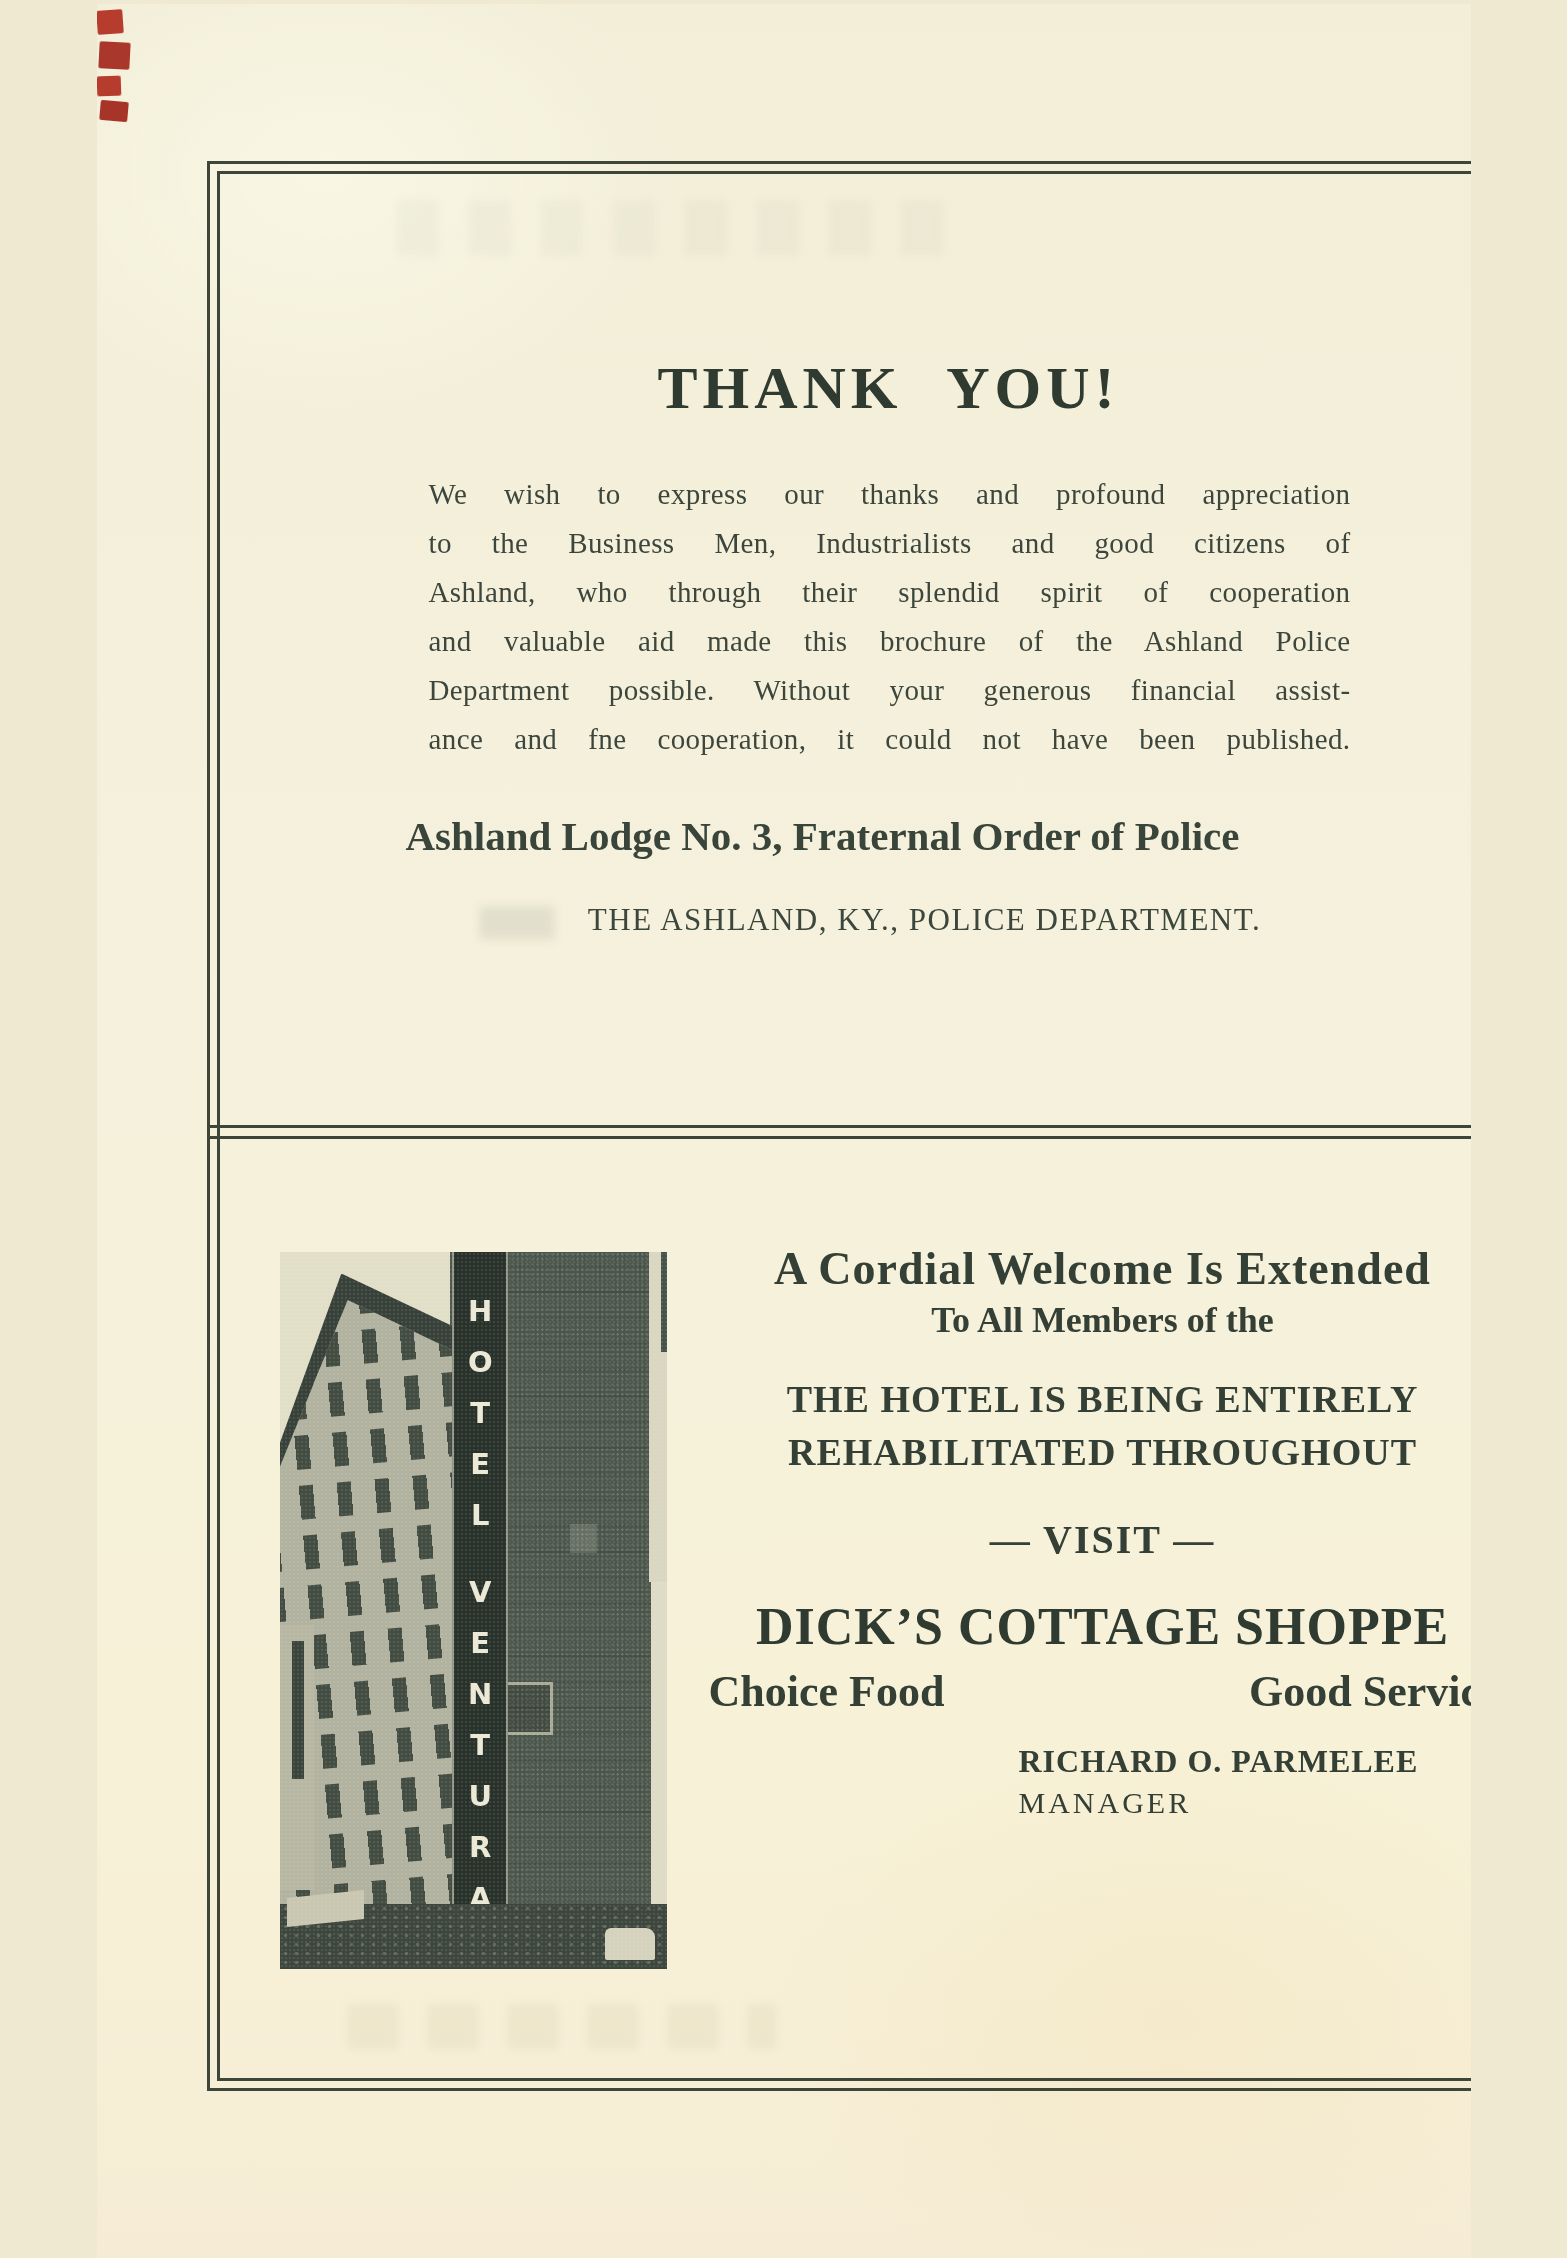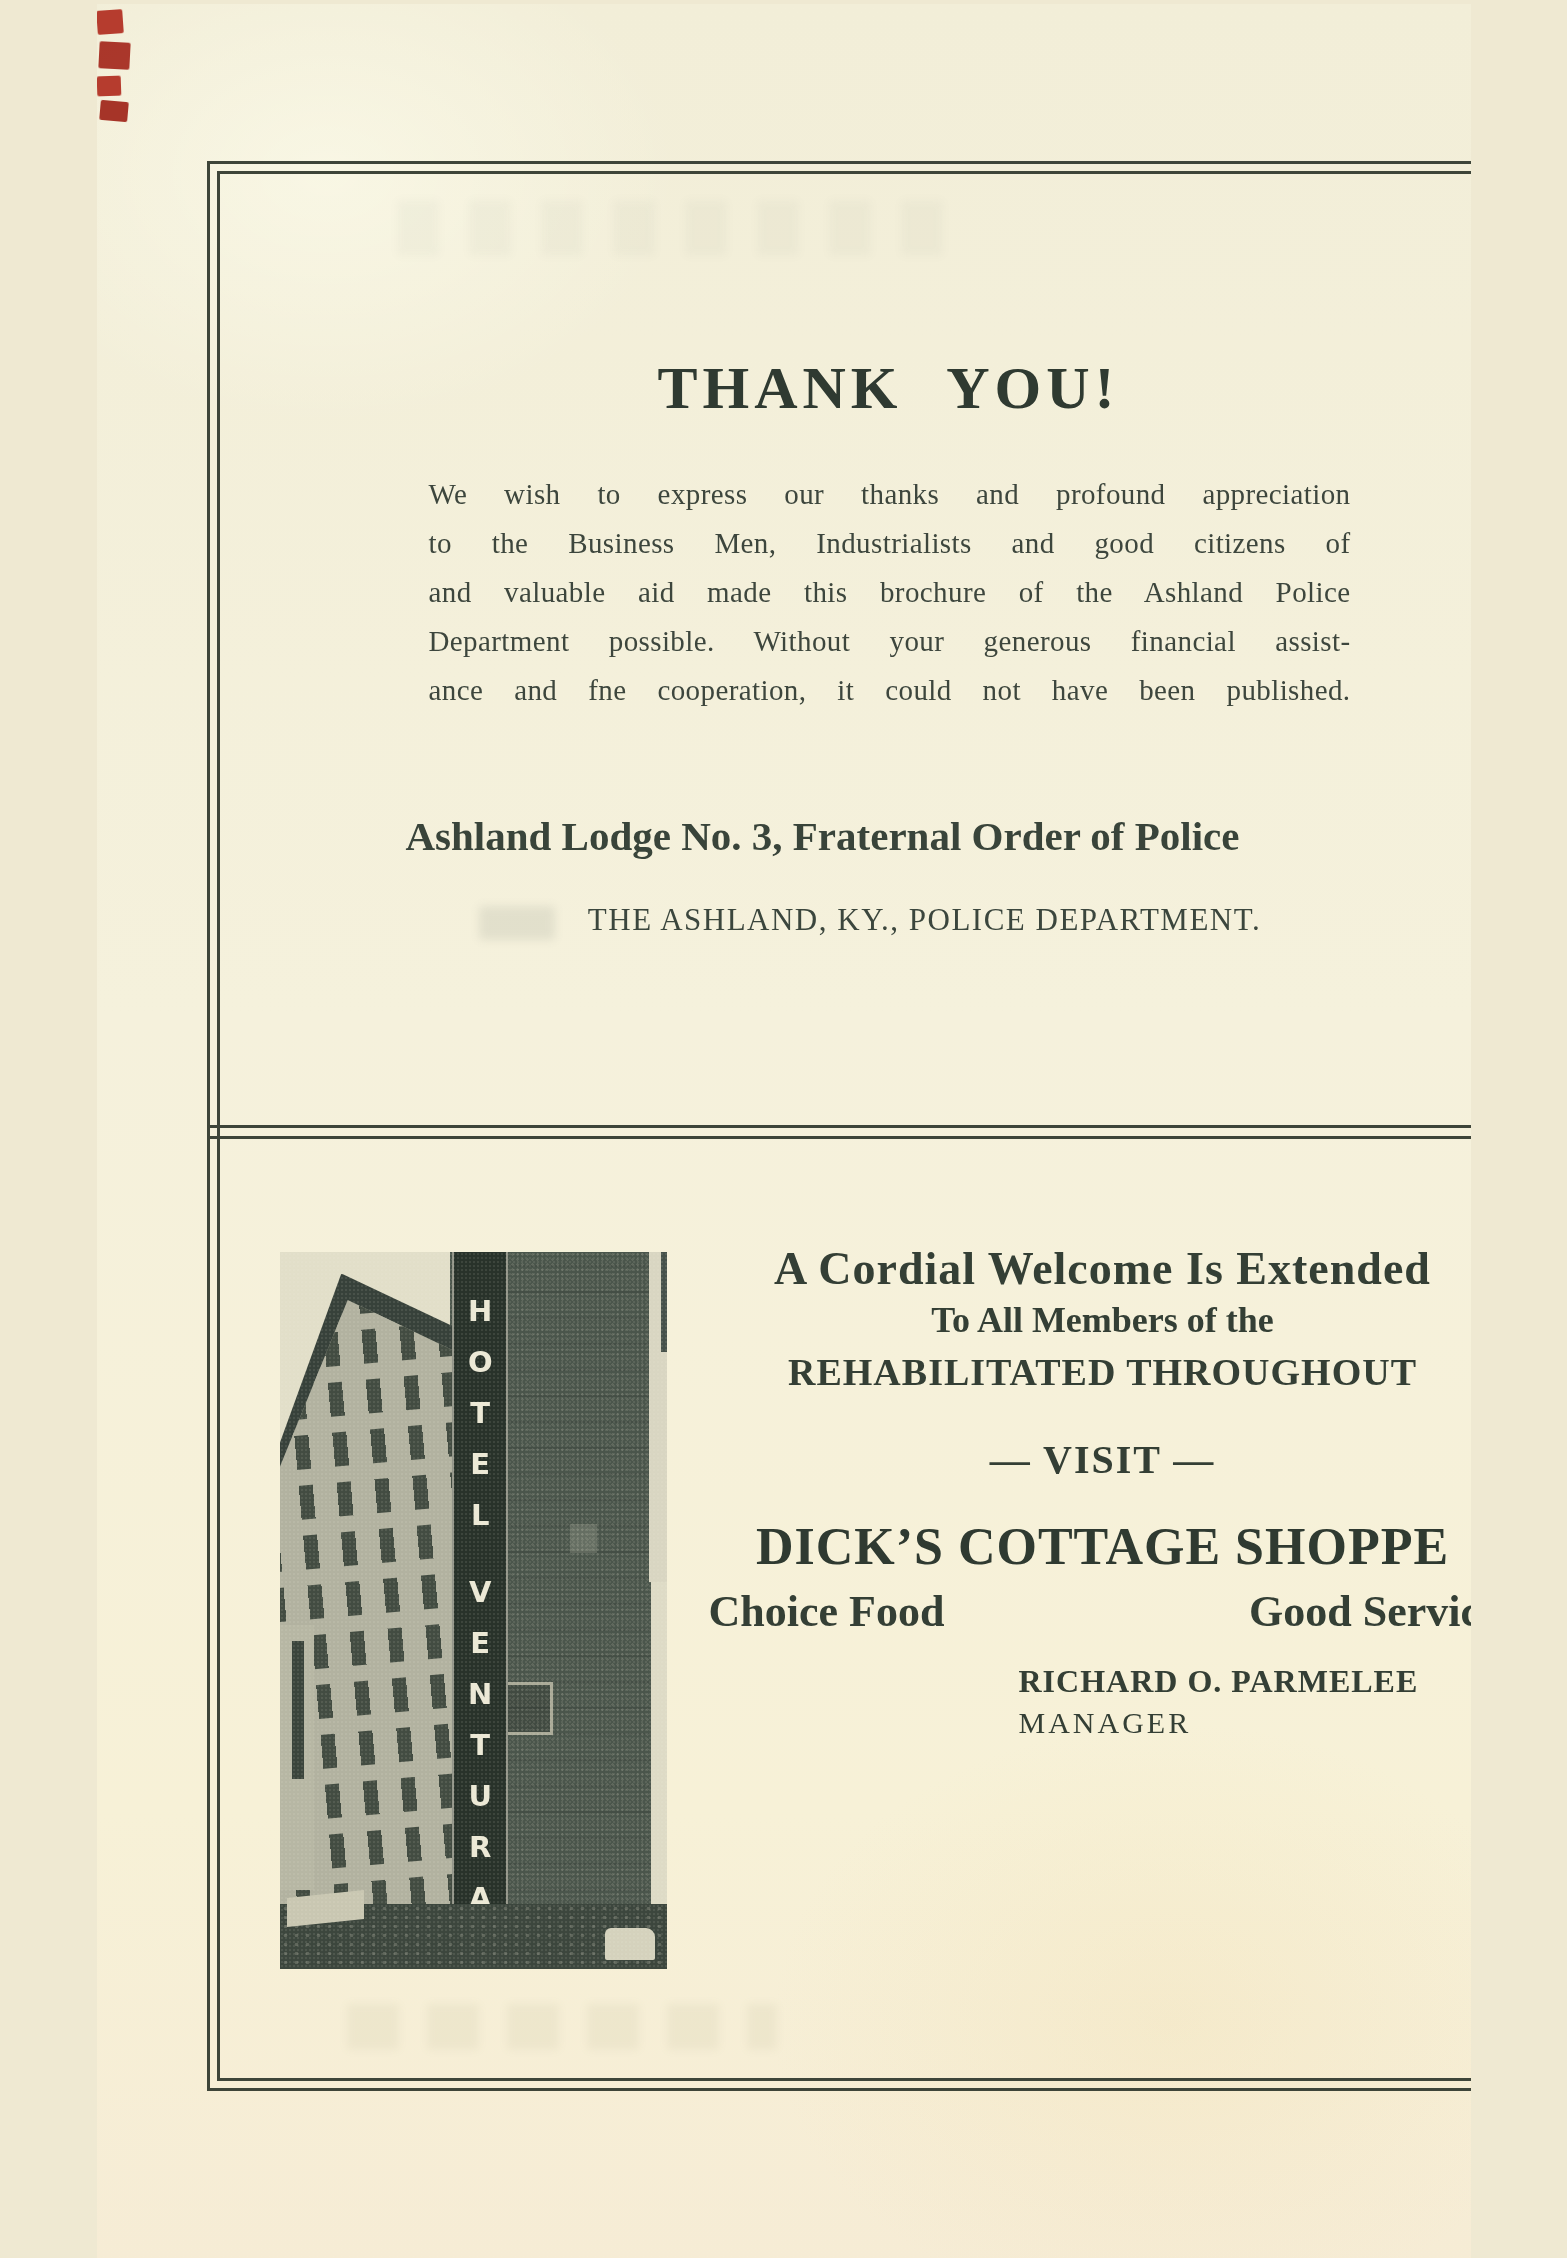--- a/index.html
+++ b/index.html
@@ -135,20 +135,21 @@
 
   <div class="ghost ghost-top"></div>
   <div class="ghost ghost-dept"></div>
   <div class="ghost ghost-bottom"></div>
 
   <div class="ty-title">THANK YOU!</div>
 
   <div class="ty-para">
     <div class="para-line">We wish to express our thanks and profound appreciation</div>
     <div class="para-line">to the Business Men, Industrialists and good citizens of</div>
+    <div class="para-line">Ashland, who through their splendid spirit of cooperation</div>
     <div class="para-line">and valuable aid made this brochure of the Ashland Police</div>
     <div class="para-line">Department possible.  Without your generous financial assist-</div>
     <div class="para-line">ance and fne cooperation, it could not have been published.</div>
   </div>
 
   <div class="lodge">Ashland Lodge No. 3, Fraternal Order of Police</div>
   <div class="dept">THE ASHLAND, KY., POLICE DEPARTMENT.</div>
 
   <div class="photo">
     <div class="ph-sky"></div>
@@ -171,20 +172,21 @@
     </div>
     <div class="ph-street"></div>
     <div class="ph-awning"></div>
     <div class="ph-car"></div>
     <div class="ph-halftone"></div>
   </div>
 
   <div class="ad">
     <div class="welcome1">A Cordial Welcome Is Extended</div>
     <div class="welcome2">To All Members of the</div>
+    <div class="rehab1">THE HOTEL IS BEING ENTIRELY</div>
     <div class="rehab2">REHABILITATED THROUGHOUT</div>
     <div class="visit">— VISIT —</div>
     <div class="shoppe">DICK’S COTTAGE SHOPPE</div>
     <div class="tagrow">
       <span>Choice Food</span>
       <span>Good Service</span>
     </div>
     <div class="nameblock">
       <div class="mgr-name">RICHARD O. PARMELEE</div>
       <div class="mgr-title">MANAGER</div>

